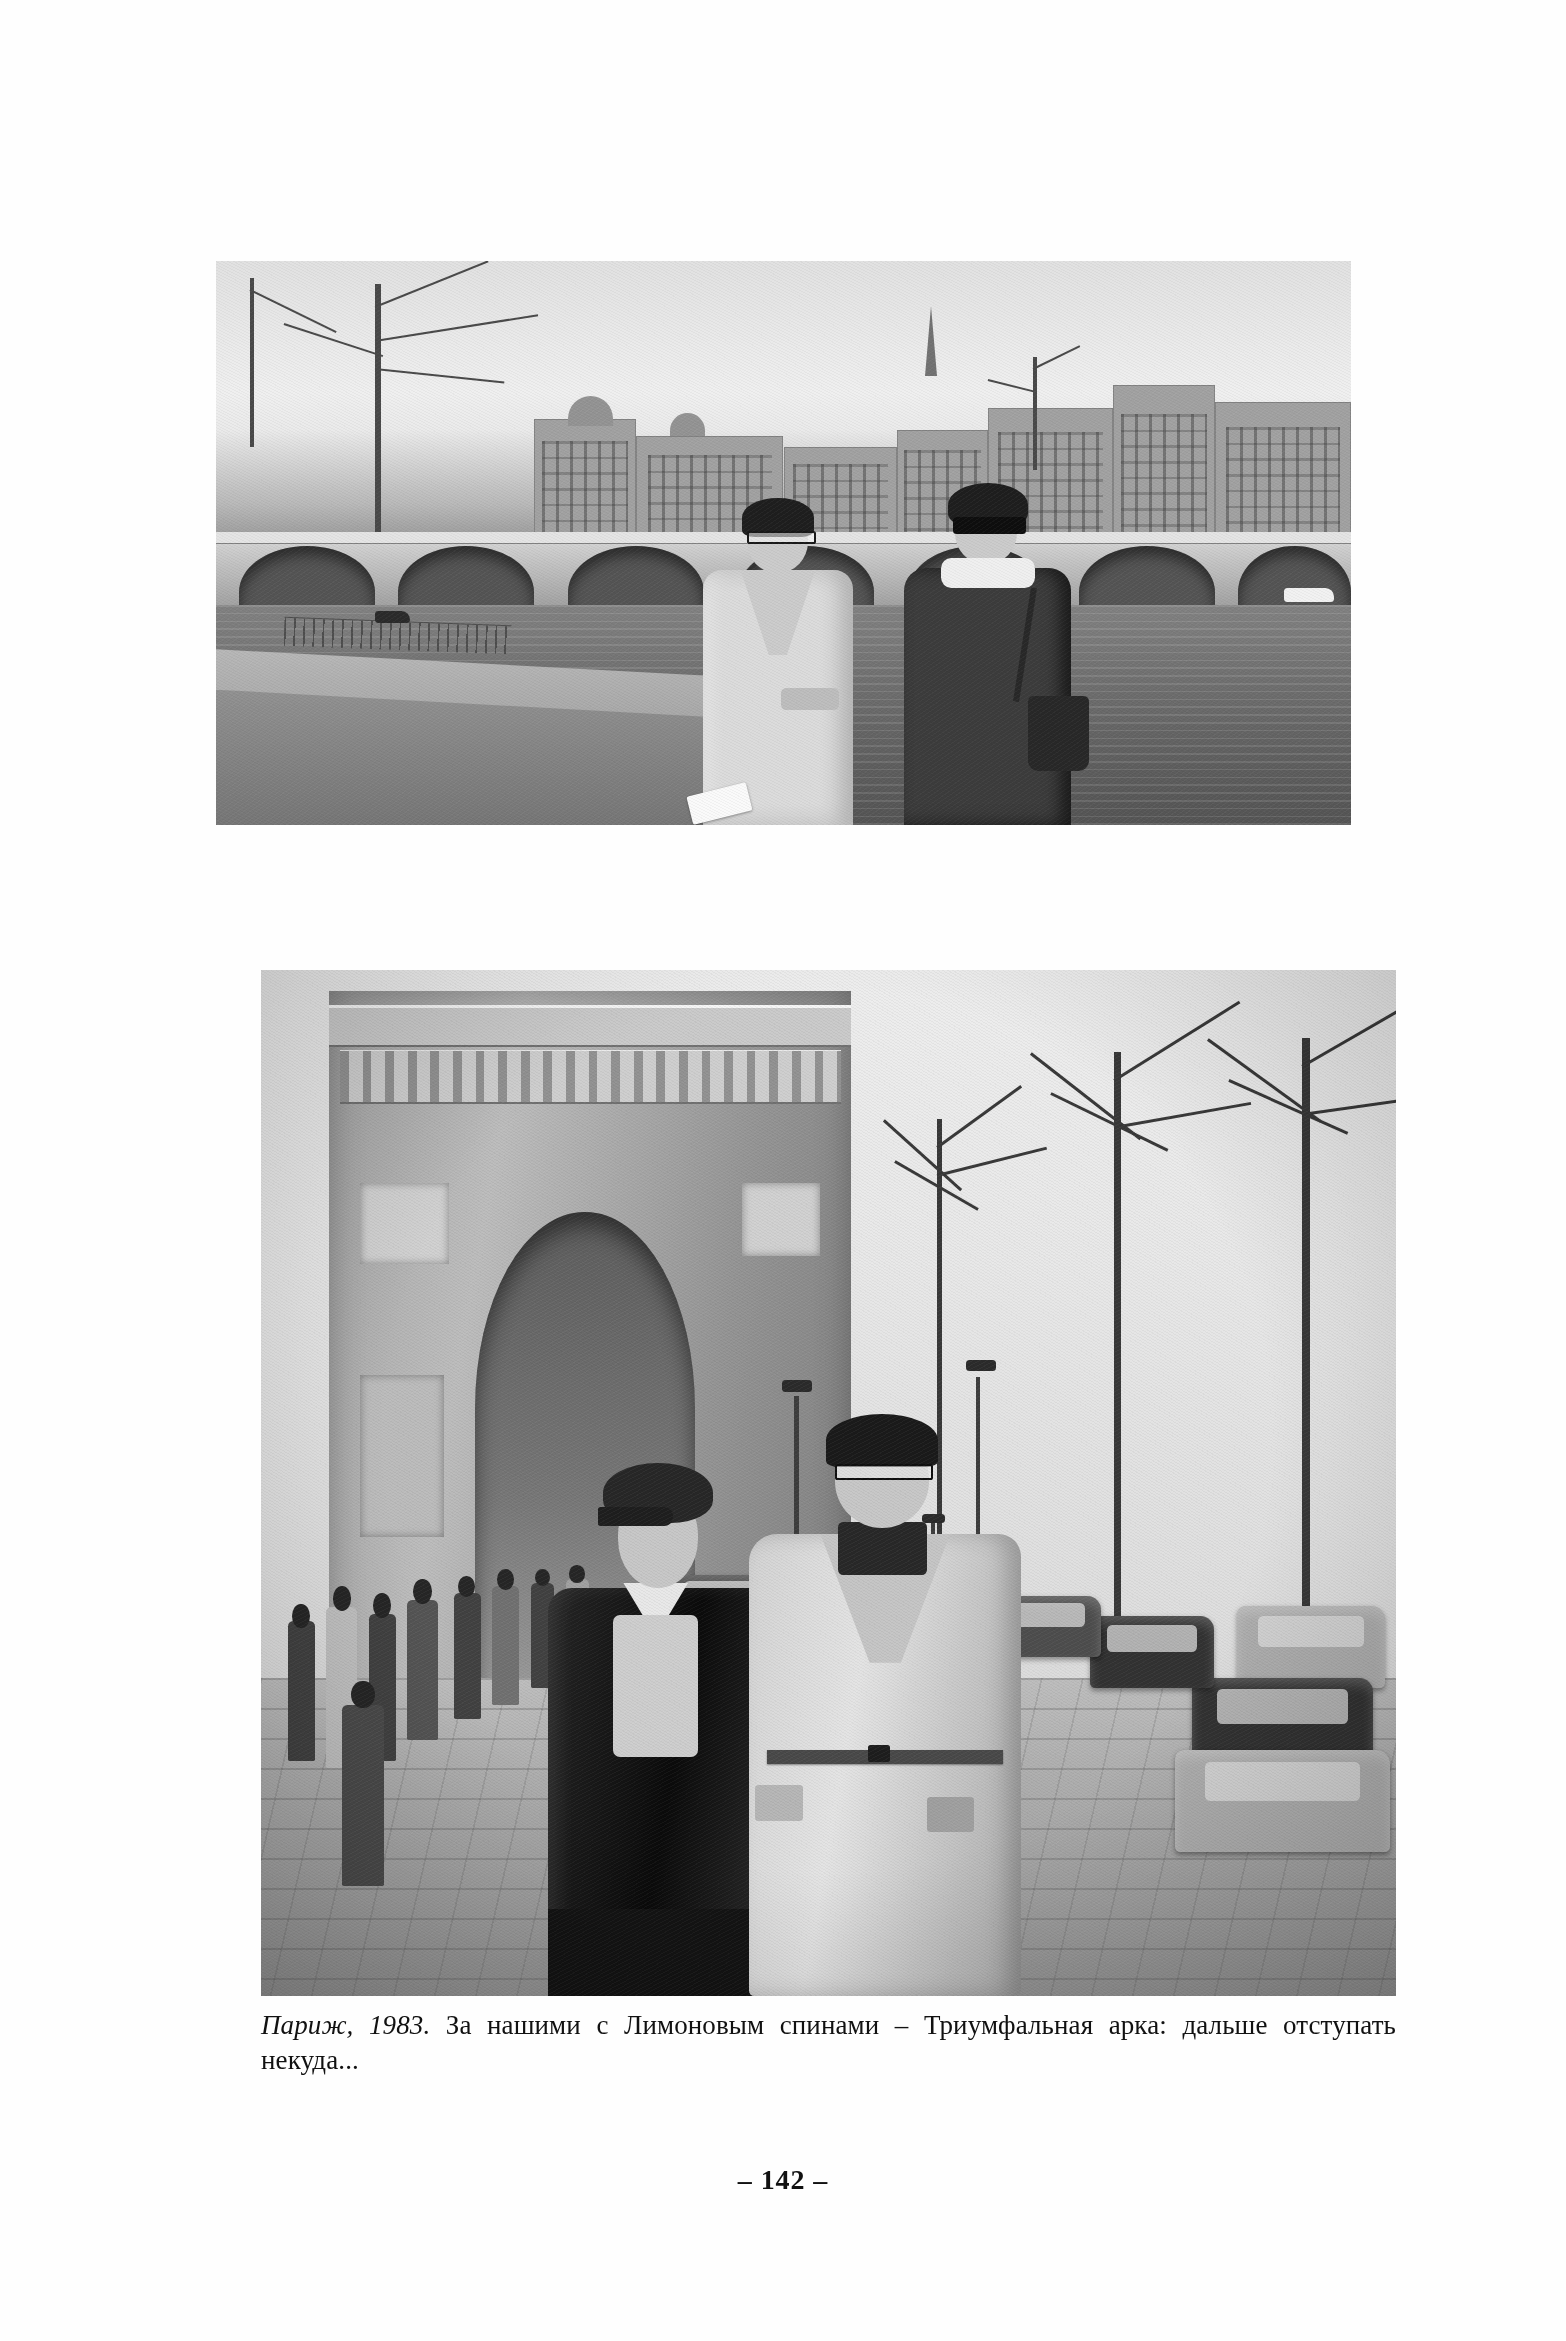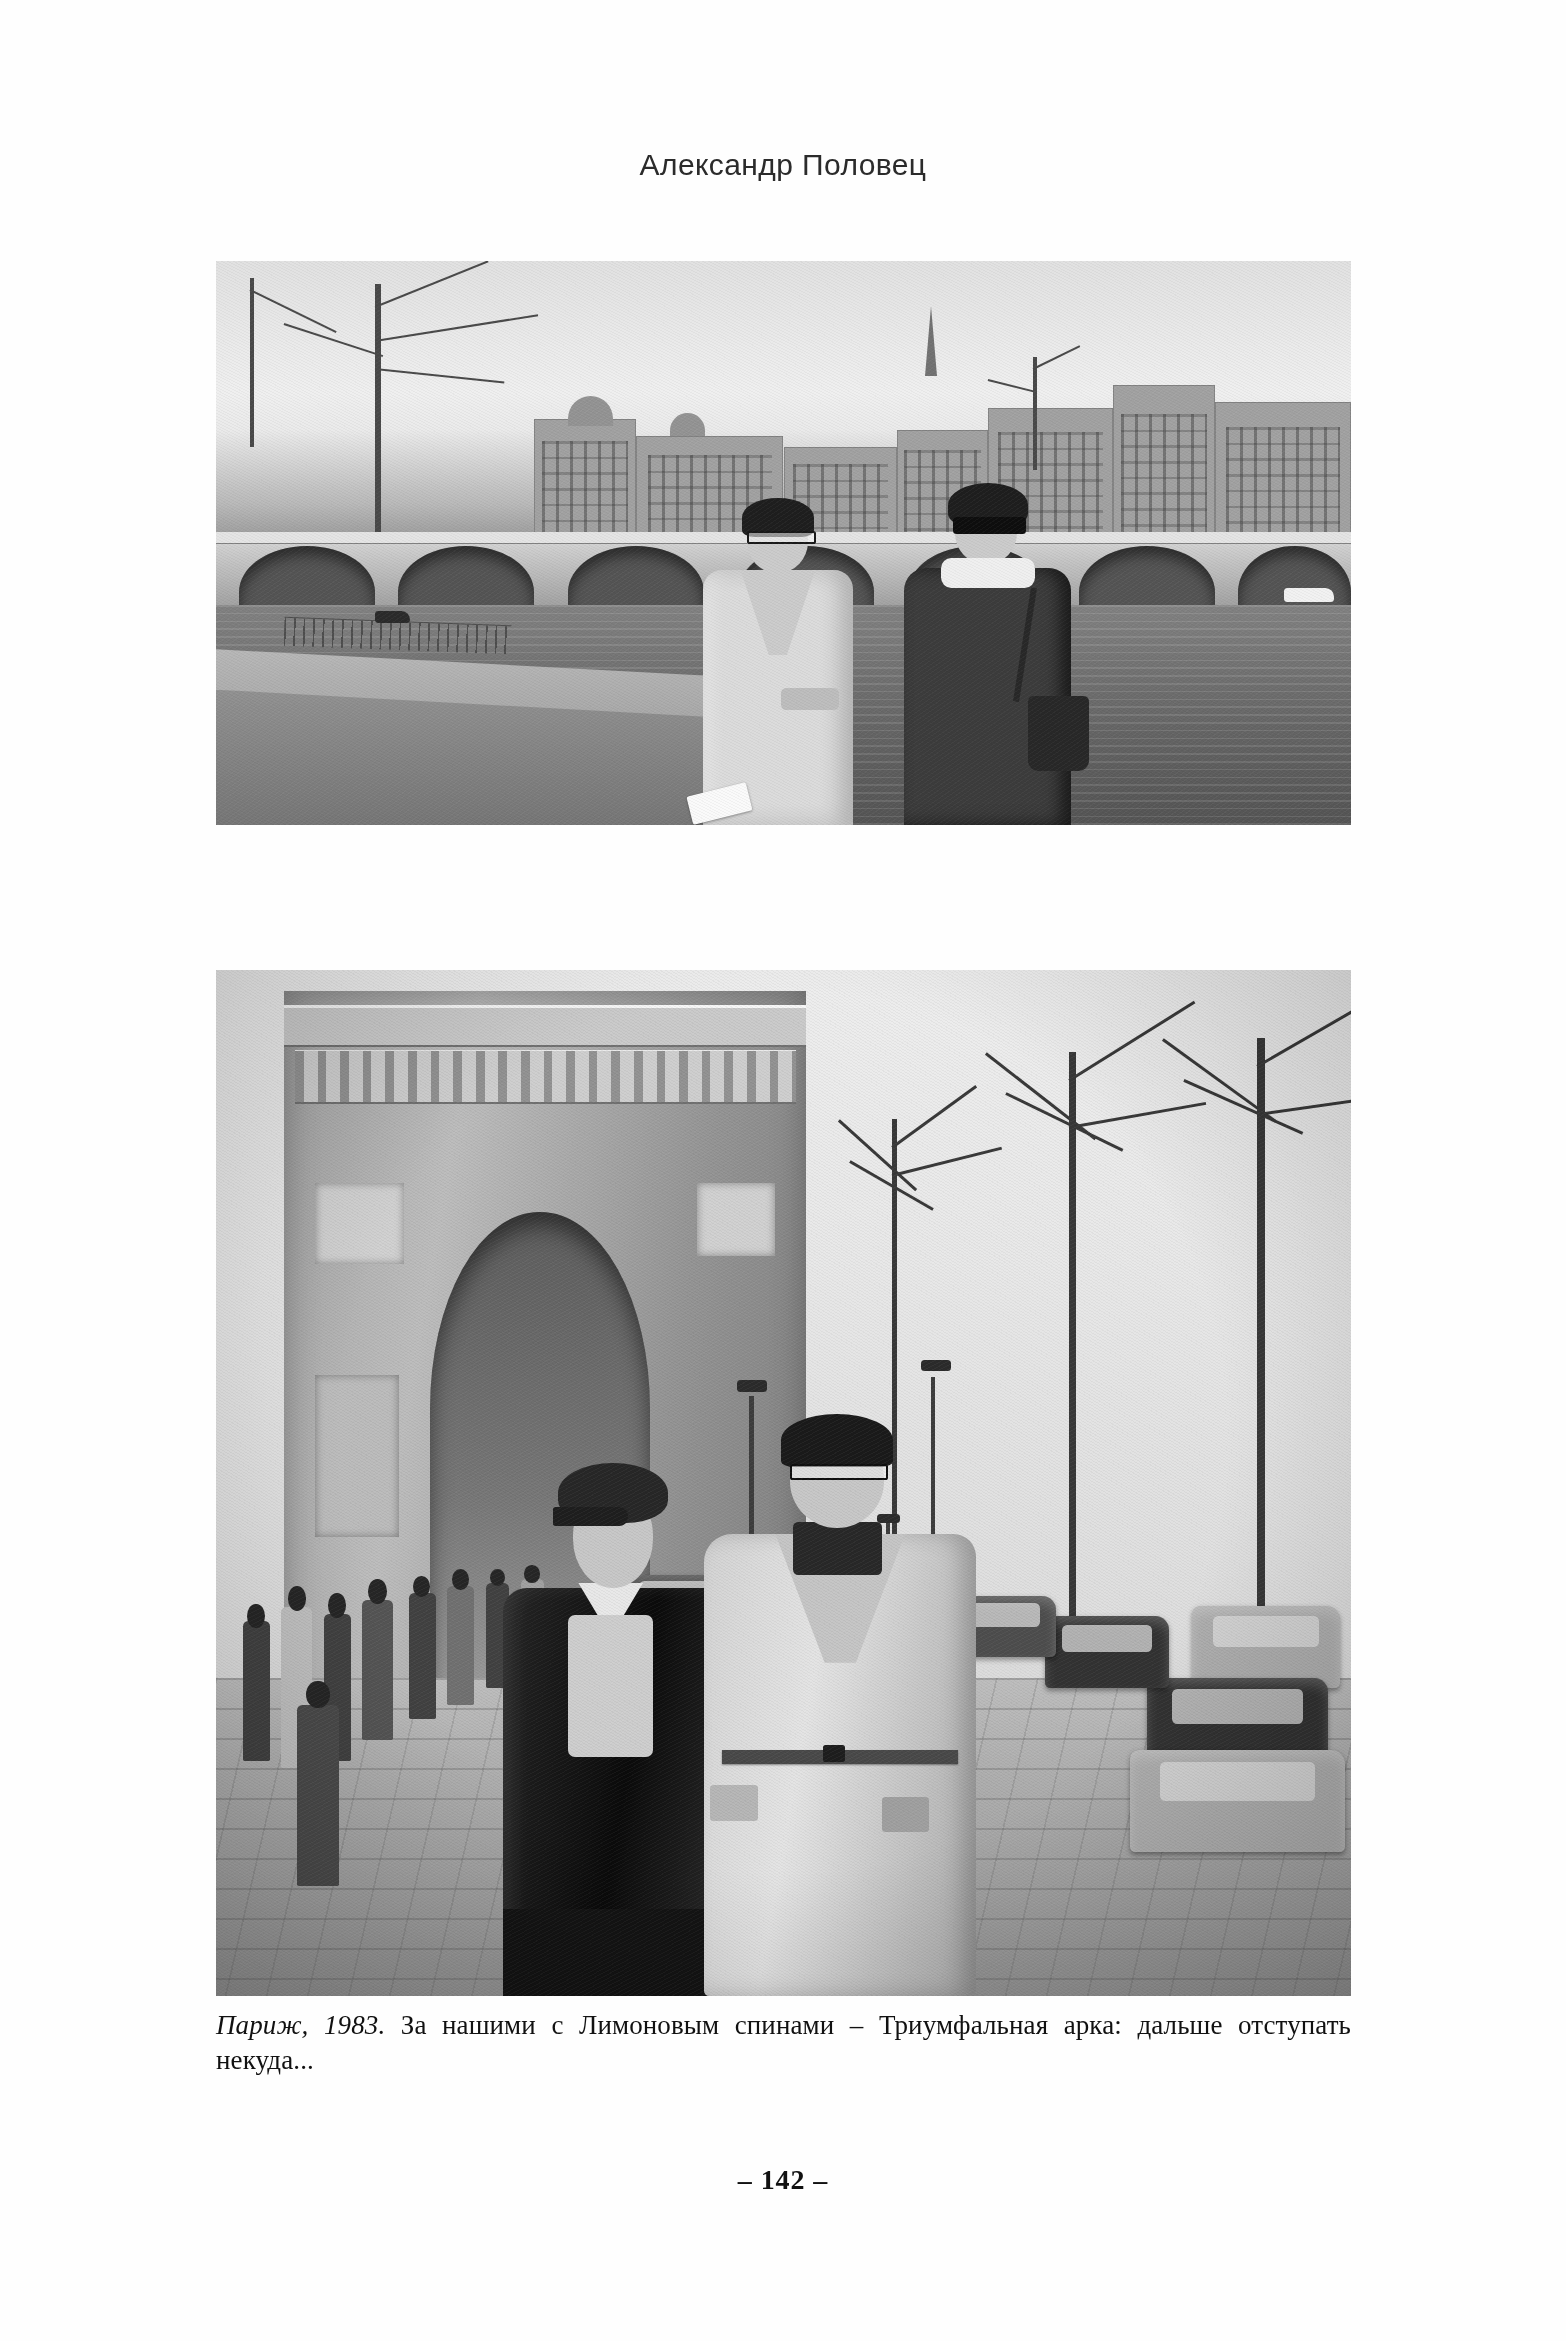--- a/index.html
+++ b/index.html
@@ -33,21 +33,21 @@
     font-weight: 400;
   }
 
   
   .figure {
     position: absolute;
     left: 216px;
     width: 1135px;
   }
   .fig1 { top: 261px; }
-  .fig2 { top: 970px; }
+  .fig2 { top: 970px; margin-left: 45px; }
 
   .photo {
     position: relative;
     width: 100%;
     overflow: hidden;
     background: #8d8d8d;
     filter: grayscale(100%) contrast(108%);
   }
   .photo-1 { height: 564px; }
   .photo-2 { height: 1026px; }
@@ -377,21 +377,20 @@
   .p2-vignette {
     position: absolute; inset: 0; pointer-events: none;
     background: radial-gradient(ellipse at 50% 45%, rgba(0,0,0,0) 55%, rgba(0,0,0,.18) 100%);
   }
 </style>
 </head>
 <body>
 
 <div class="page">
 
-  <div class="running-head">Александр Половец</div>
 
   <div class="figure fig1">
 
     <div class="photo photo-1">
 
       <div class="p1-sky"></div>
       <div class="p1-skyline"></div>
 
       <div class="p1-bldg" style="left:28%;top:28%;width:9%;height:22%;"></div>
       <div class="p1-bldg" style="left:37%;top:31%;width:13%;height:19%;"></div>

